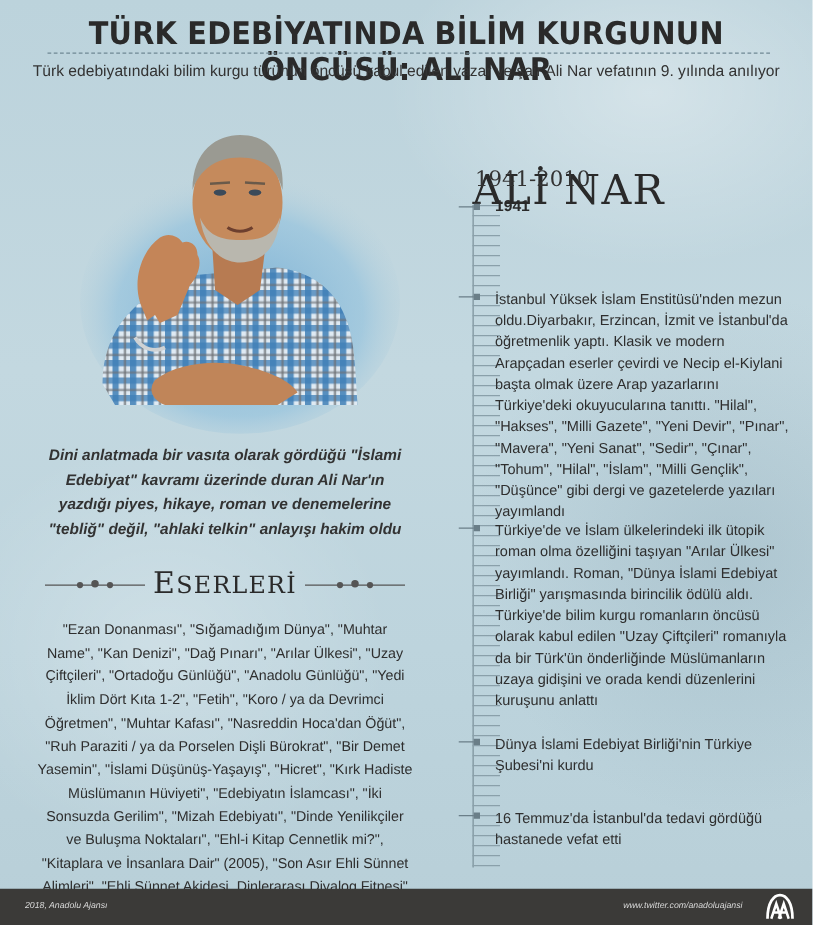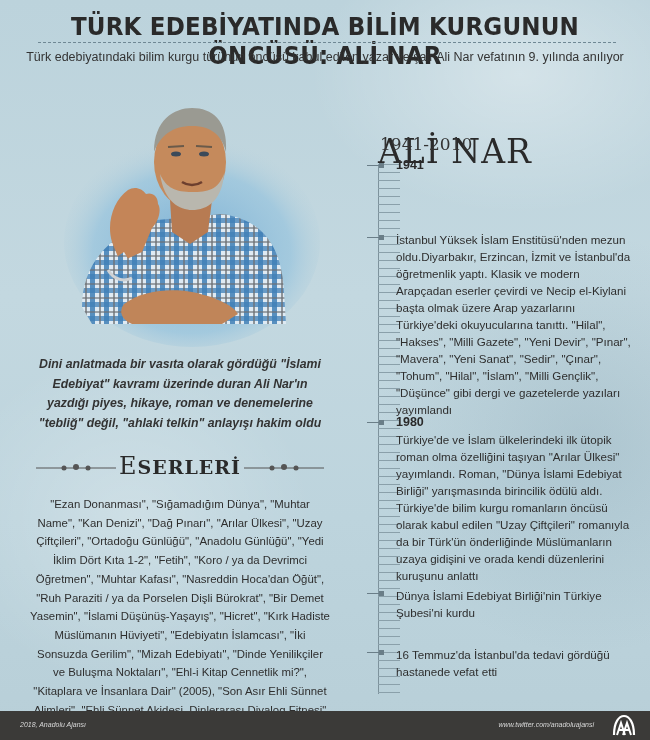--- a/index.html
+++ b/index.html
@@ -33,21 +33,21 @@
     position: absolute; left: 38px; top: 355px; width: 284px; text-align: center;
     font-style: italic; font-weight: bold; font-size: 12.3px; line-height: 19.5px; color: #333;
   }
   .works-head {
     position: absolute; top: 452px; left: 0; width: 360px; height: 30px;
   }
   .works-title {
     position: absolute; left: 0; width: 360px; text-align: center; top: 0;
     font-family: "DejaVu Serif", serif; font-size: 24px; color: #2a2a2a; letter-spacing: 1px;
   }
-  .works-title .sc { font-size: 19px; font-weight: bold; }
+  .works-title .sc { font-size: 19px; }
   .orn { position: absolute; top: 10px; }
   .works-list {
     position: absolute; left: 30px; top: 495px; width: 300px; text-align: center;
     font-size: 11.4px; line-height: 18.7px; color: #2e2e2e;
   }
   .name-title {
     position: absolute; left: 378px; top: 96px;
     font-family: "DejaVu Serif", serif; font-size: 33px; color: #2a2a2a; letter-spacing: 1px; margin-top: 36px;
   }
   .name-years {
@@ -228,21 +228,20 @@
 <div class="event" style="top:158px">
   <span class="marker"></span>
   <span class="year">1941</span>
 </div>
 <div class="event" style="top:230px">
   <span class="marker"></span>
   <span class="desc">İstanbul Yüksek İslam Enstitüsü'nden mezun oldu.Diyarbakır, Erzincan, İzmit ve İstanbul'da öğretmenlik yaptı. Klasik ve modern Arapçadan eserler çevirdi ve Necip el-Kiylani başta olmak üzere Arap yazarlarını Türkiye'deki okuyucularına tanıttı. "Hilal", "Hakses", "Milli Gazete", "Yeni Devir", "Pınar", "Mavera", "Yeni Sanat", "Sedir", "Çınar", "Tohum", "Hilal", "İslam", "Milli Gençlik", "Düşünce" gibi dergi ve gazetelerde yazıları yayımlandı</span>
 </div>
 <div class="event" style="top:415px">
   <span class="marker"></span>
-  <span class="year">1980</span>
   <span class="desc">Türkiye'de ve İslam ülkelerindeki ilk ütopik roman olma özelliğini taşıyan "Arılar Ülkesi" yayımlandı. Roman, "Dünya İslami Edebiyat Birliği" yarışmasında birincilik ödülü aldı. Türkiye'de bilim kurgu romanların öncüsü olarak kabul edilen "Uzay Çiftçileri" romanıyla da bir Türk'ün önderliğinde Müslümanların uzaya gidişini ve orada kendi düzenlerini kuruşunu anlattı</span>
 </div>
 <div class="event" style="top:586px">
   <span class="marker"></span>
   <span class="desc">Dünya İslami Edebiyat Birliği'nin Türkiye Şubesi'ni kurdu</span>
 </div>
 <div class="event" style="top:645px">
   <span class="marker"></span>
   <span class="desc">16 Temmuz'da İstanbul'da tedavi gördüğü hastanede vefat etti</span>
 </div>

